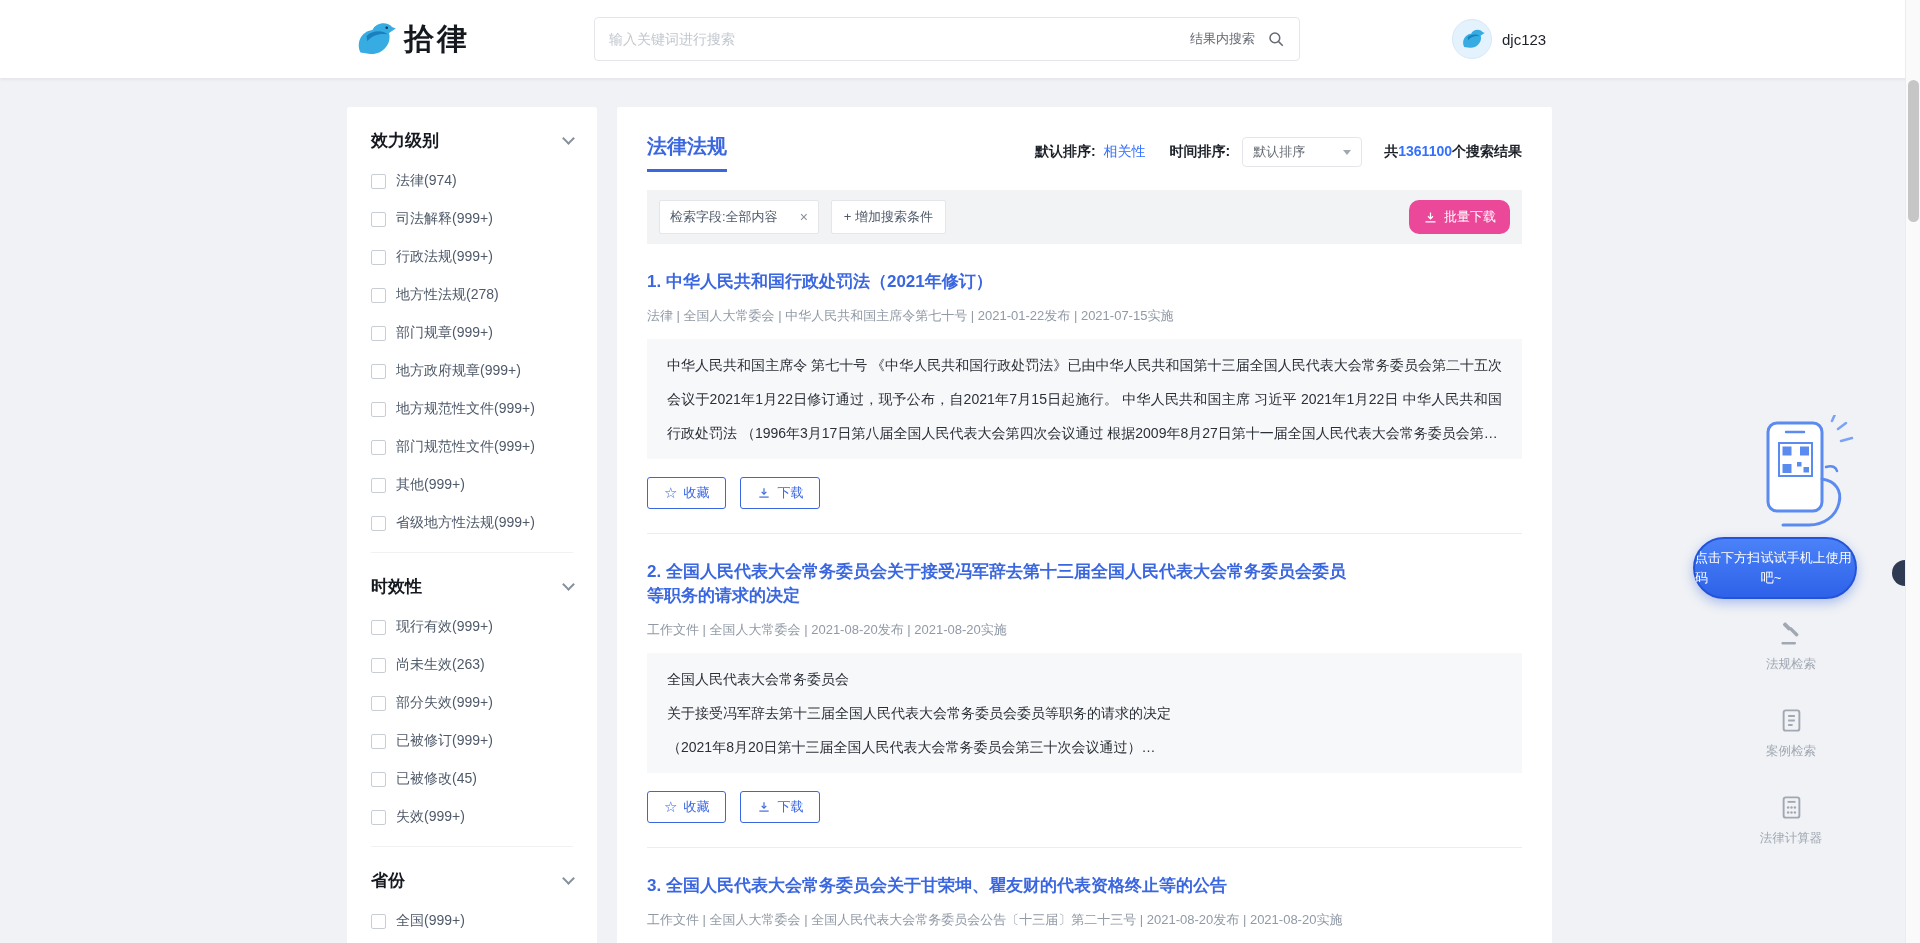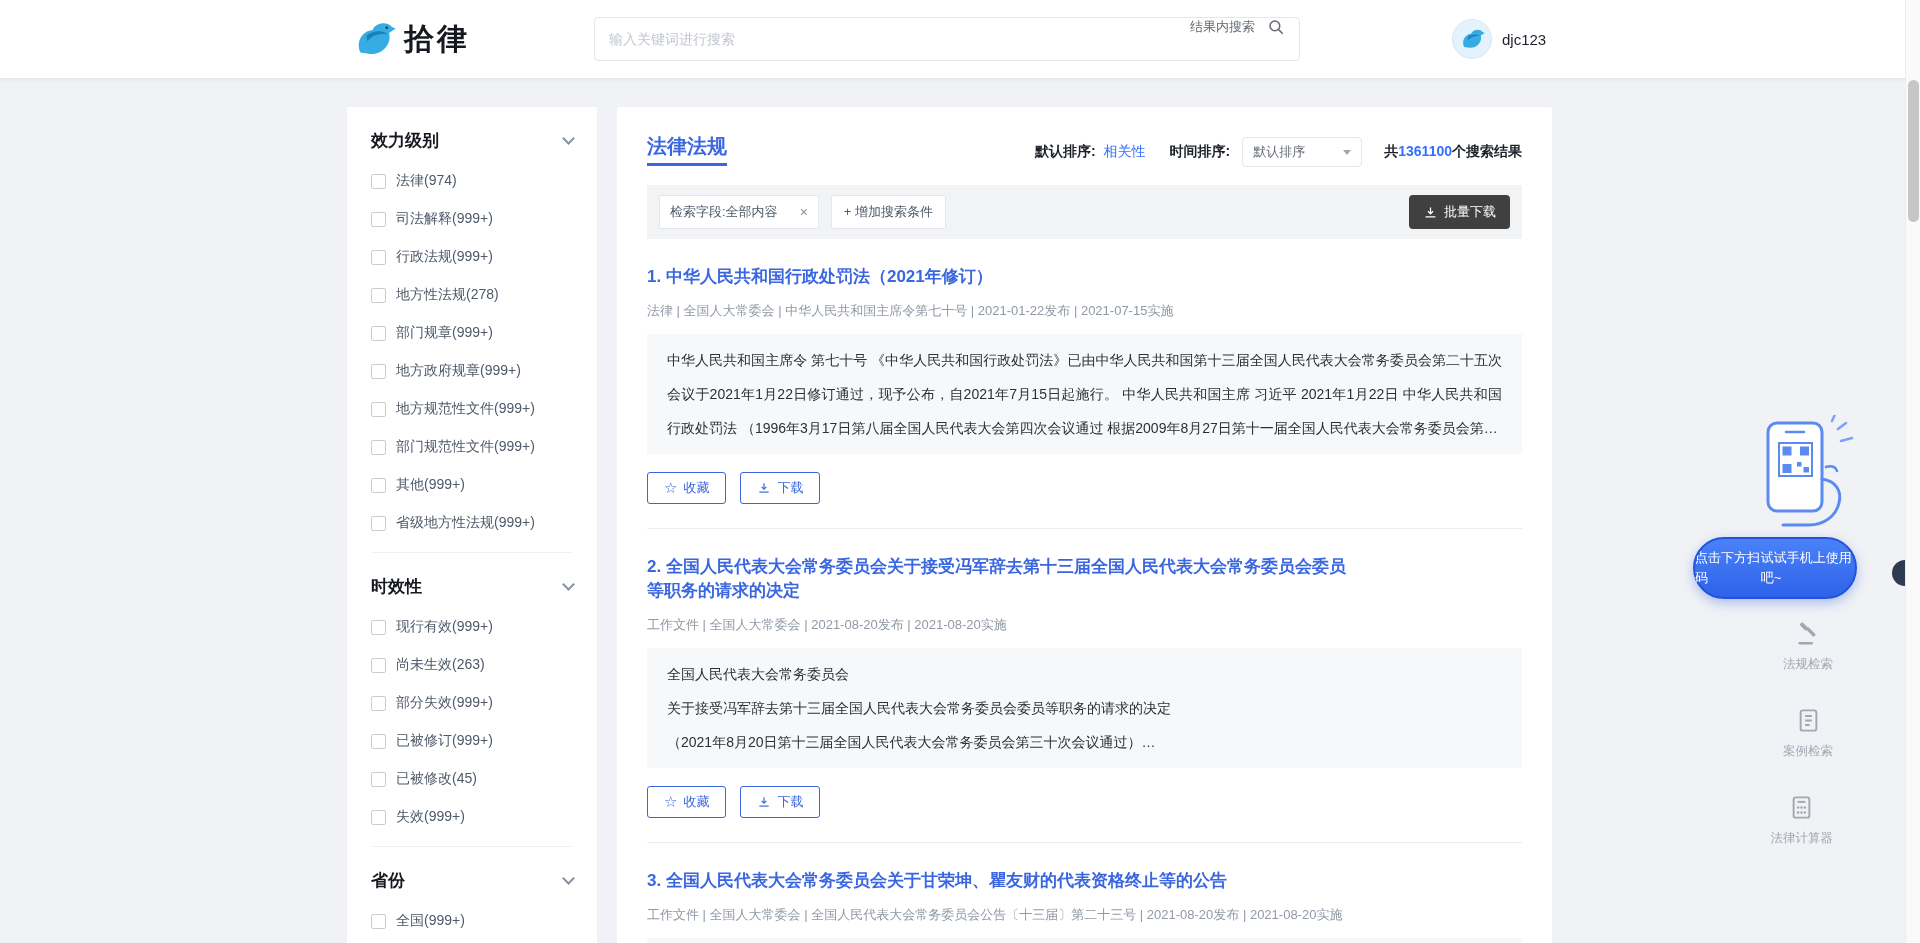--- a/index.html
+++ b/index.html
@@ -5,21 +5,21 @@
   *{margin:0;padding:0;box-sizing:border-box}
   html,body{width:1920px;height:943px;overflow:hidden;background:#f0f2f5;
     font-family:"Liberation Sans","DejaVu Sans",sans-serif;color:#1d2129}
   
   .header{position:fixed;top:0;left:0;width:1920px;height:78px;background:#fff;
     box-shadow:0 1px 4px rgba(0,0,0,.08);z-index:20}
   .logo{position:absolute;left:350px;top:15px;display:flex;align-items:center;gap:6px;cursor:pointer}
   .logo svg{width:48px;height:48px}
   .logo-text{font-size:30px;font-weight:bold;color:#15191f;letter-spacing:3px}
   .search{position:absolute;left:594px;top:17px;width:706px;height:44px;border:1px solid #e5e6eb;
-    border-radius:4px;background:#fff;display:flex;padding:0 14px;gap:12px}
+    border-radius:4px;background:#fff;display:flex;align-items:center;padding:0 14px;gap:12px}
   .search input{flex:1;border:none;outline:none;font-size:14px;color:#333;background:transparent}
   .search input::placeholder{color:#c2c7cf}
   .scope{font-size:13px;color:#646a73;white-space:nowrap;cursor:pointer}
   .mag{width:18px;height:18px;color:#646a73;cursor:pointer;flex:none}
   .user{position:absolute;left:1452px;top:19px;display:flex;align-items:center;gap:10px;cursor:pointer}
   .avatar{width:40px;height:40px;border-radius:50%;background:#e3f2fd;border:1px solid #d6e8f7;
     display:flex;align-items:center;justify-content:center;overflow:hidden}
   .avatar svg{width:28px;height:28px}
   .username{font-size:15px;color:#1d2129}
   
@@ -31,40 +31,40 @@
   .sec-title{font-size:17px;font-weight:bold;color:#15191f}
   .chev{width:9px;height:9px;border-right:2px solid #86909c;border-bottom:2px solid #86909c;
     transform:rotate(45deg);margin-top:-5px}
   .sec-items{list-style:none;margin-top:4px}
   .sec-items li{display:flex;align-items:center;gap:10px;padding:10px 0;cursor:pointer}
   .cb{width:15px;height:15px;border:1px solid #c9cdd4;border-radius:2px;background:#fff;flex:none}
   .item-label{font-size:14px;color:#4e5969}
   
   .main-card{width:935px;background:#fff;border-radius:2px;padding:26px 30px 10px;min-height:860px}
   .head-row{display:flex;align-items:flex-start;justify-content:space-between}
-  .page-title{font-size:20px;font-weight:bold;color:#3a66e0;padding-bottom:3px;
+  .page-title{font-size:20px;font-weight:bold;color:#3a66e0;padding-bottom:9px;
     border-bottom:3px solid #3a66e0;display:inline-block;cursor:pointer}
   .sort-row{display:flex;align-items:center;gap:8px;margin-top:4px}
   .sort-label{font-size:14px;font-weight:bold;color:#1d2129}
   .sort-link{font-size:14px;color:#3370ff;cursor:pointer;margin-right:16px}
   .sort-select{width:120px;height:30px;border:1px solid #e5e6eb;border-radius:4px;background:#fff;
     display:flex;align-items:center;justify-content:space-between;padding:0 10px;
     font-size:13px;color:#646a73;cursor:pointer;margin-left:4px}
   .dd-chev{width:0;height:0;border-left:4px solid transparent;border-right:4px solid transparent;
     border-top:5px solid #a2a7b0}
   .count{font-size:14px;color:#1d2129;margin-left:14px;font-weight:bold;white-space:nowrap}
   .count .num{color:#3370ff}
   
   .filter-bar{margin-top:18px;background:#f2f3f5;padding:10px 12px;display:flex;align-items:center;gap:12px}
   .chip{background:#fff;border:1px solid #e5e6eb;border-radius:2px;padding:7px 10px;font-size:13px;
     color:#4e5969;display:flex;align-items:center;gap:22px}
   .chip .x{color:#86909c;cursor:pointer;font-size:14px;line-height:1}
   .add-cond{background:#fff;border:1px solid #e5e6eb;border-radius:2px;padding:7px 12px;
     font-size:13px;color:#4e5969;cursor:pointer;font-family:inherit}
-  .batch{margin-left:auto;background:#404040;color:#fff;border:none;border-radius:4px;
+  .batch{margin-left:auto;background:#ec4899;color:#fff;border:none;border-radius:10px;
     padding:8px 14px;font-size:13px;display:flex;align-items:center;gap:6px;cursor:pointer;font-family:inherit}
   .batch svg{width:15px;height:15px}
   
   .result{padding:26px 0 24px;border-bottom:1px solid #ebedf0}
   .result:last-child{border-bottom:none}
   .r-title{font-size:17px;font-weight:bold;color:#3a66e0;cursor:pointer;max-width:715px;line-height:1.45}
   .r-meta{margin-top:12px;font-size:13px;color:#9099a5}
   .r-snippet{margin-top:14px;background:#f7f8fa;padding:9px 20px;font-size:14px;color:#2b2f36;
     line-height:34px;text-align:justify}
   .r-actions{margin-top:18px;display:flex;gap:14px}
@@ -72,21 +72,21 @@
     background:#fff;border-radius:3px;padding:6px 16px;font-size:13px;cursor:pointer;font-family:inherit}
   .act-btn svg{width:14px;height:14px}
   .star{font-size:15px;line-height:1}
   
   .float-qr{position:fixed;left:1742px;top:415px;width:115px;height:118px;z-index:15}
   .tooltip{position:fixed;left:1693px;top:537px;width:164px;height:62px;border-radius:32px;
     background:linear-gradient(180deg,#4b82f8,#2e62e9);border:2px solid #2353d8;color:#fff;
     display:flex;flex-direction:row;align-items:center;justify-content:center;
     font-size:13px;line-height:20px;box-shadow:0 4px 12px rgba(40,90,220,.35);z-index:15;cursor:pointer}
   .tools{position:fixed;left:1749px;top:620px;width:84px;display:flex;flex-direction:column;
-    align-items:flex-end;gap:34px;z-index:15}
+    align-items:center;gap:34px;z-index:15}
   .tool{display:flex;flex-direction:column;align-items:center;gap:9px;color:#a1a8b3;cursor:pointer}
   .tool svg{width:27px;height:27px}
   .tool-label{font-size:12.5px;color:#a1a8b3;white-space:nowrap}
   .handle{position:fixed;right:15px;top:560px;width:13px;height:26px;background:#2f3b52;
     border-radius:13px 0 0 13px;z-index:14;cursor:pointer}
   
   .scrollbar{position:fixed;right:0;top:0;width:15px;height:943px;background:#fafafa;
     border-left:1px solid #ececec;z-index:30}
   .scroll-thumb{position:absolute;left:2px;top:80px;width:11px;height:142px;background:#c6c6c6;border-radius:6px;cursor:pointer}
 </style>

